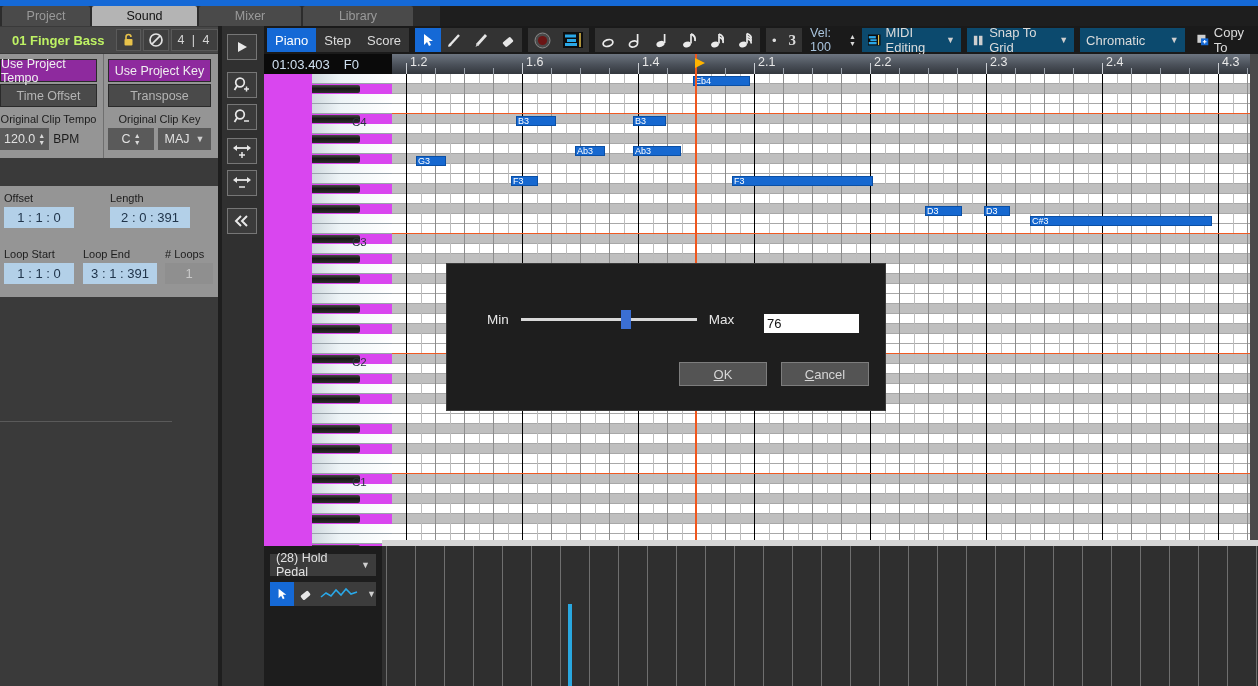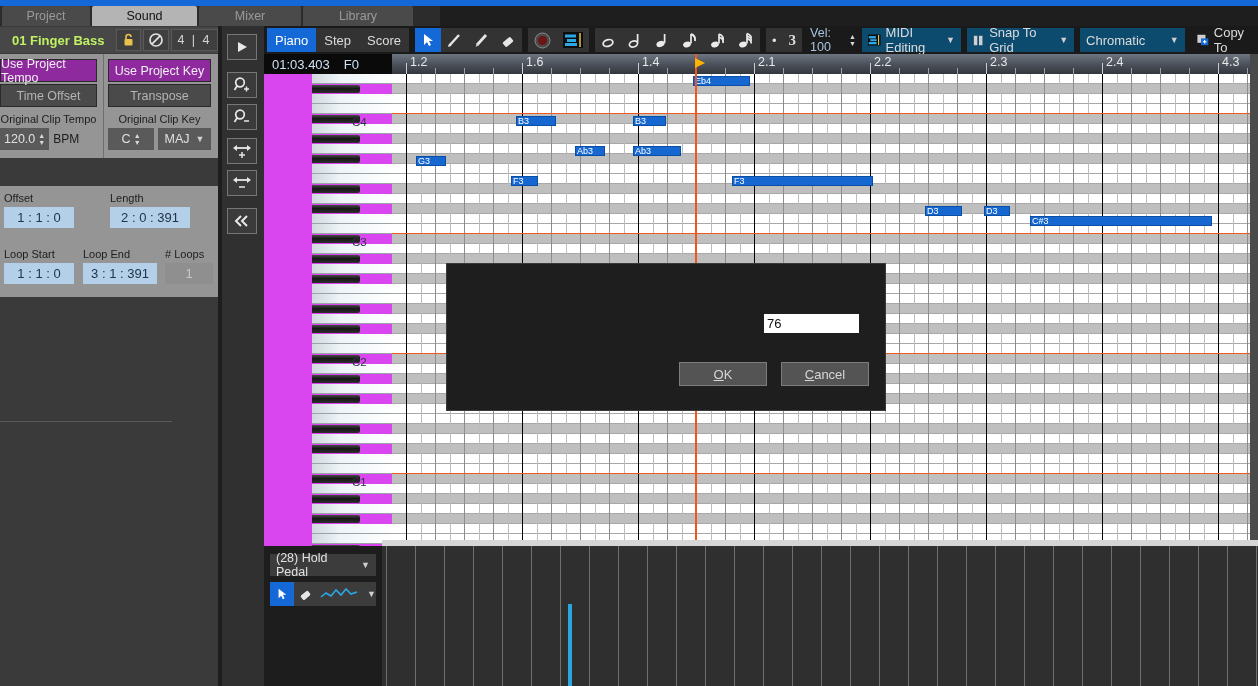--- a/index.html
+++ b/index.html
@@ -729,20 +729,27 @@
       <div class="vline" style="left: 758px;"></div>
       <div class="vline" style="left: 787px;"></div>
       <div class="vline" style="left: 816px;"></div>
       <div class="vline" style="left: 845px;"></div>
       <div class="vline" style="left: 874px;"></div>
       <div class="event" style="left: 186px; top: 58px; height: 82px;"></div>
     </div>
 
   <div class="dlg">
     <div class="dlg-body">
+      <div class="slider-row">
+        <span class="lbl">Min</span>
+        <span class="track">
+          <span class="thumb" id="thumb" style="left: 100.6px;"></span>
+        </span>
+        <span class="lbl">Max</span>
+      </div>
       <input class="dlg-input" type="text" value="76" style="">
       <div class="dlg-btn ok">
         <span><span class="u">O</span><span>K</span></span>
       </div>
       <div class="dlg-btn cancel">
         <span><span class="u">C</span><span>ancel</span></span>
       </div>
     </div>
   </div>
 

